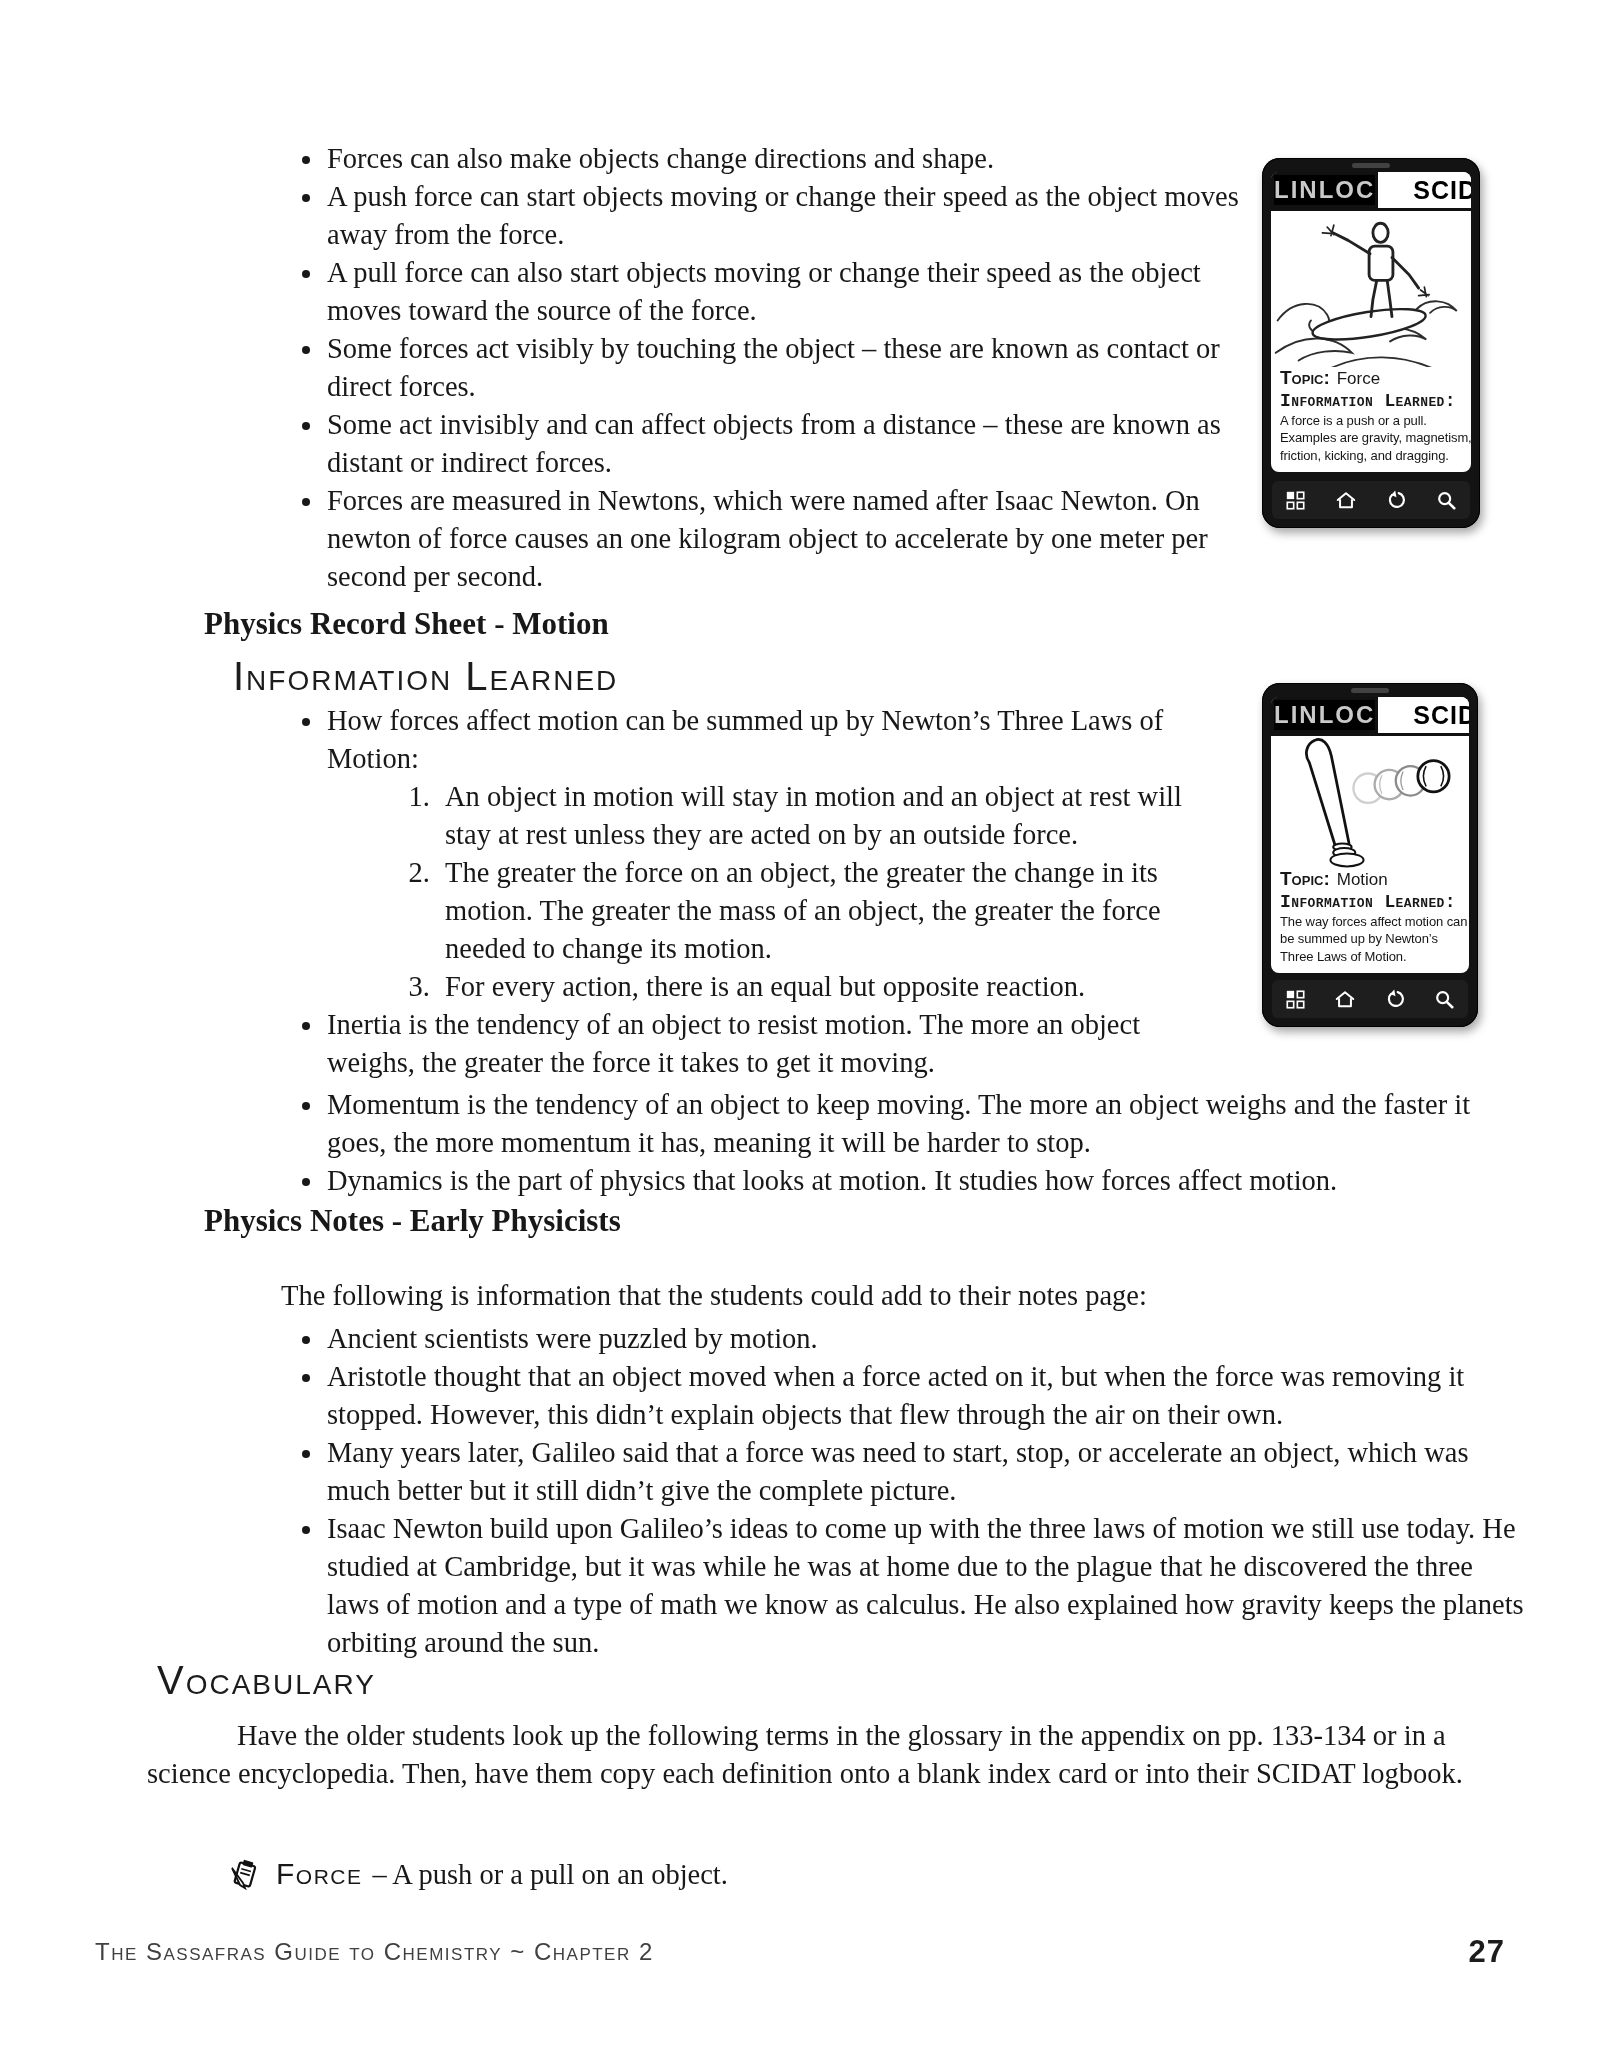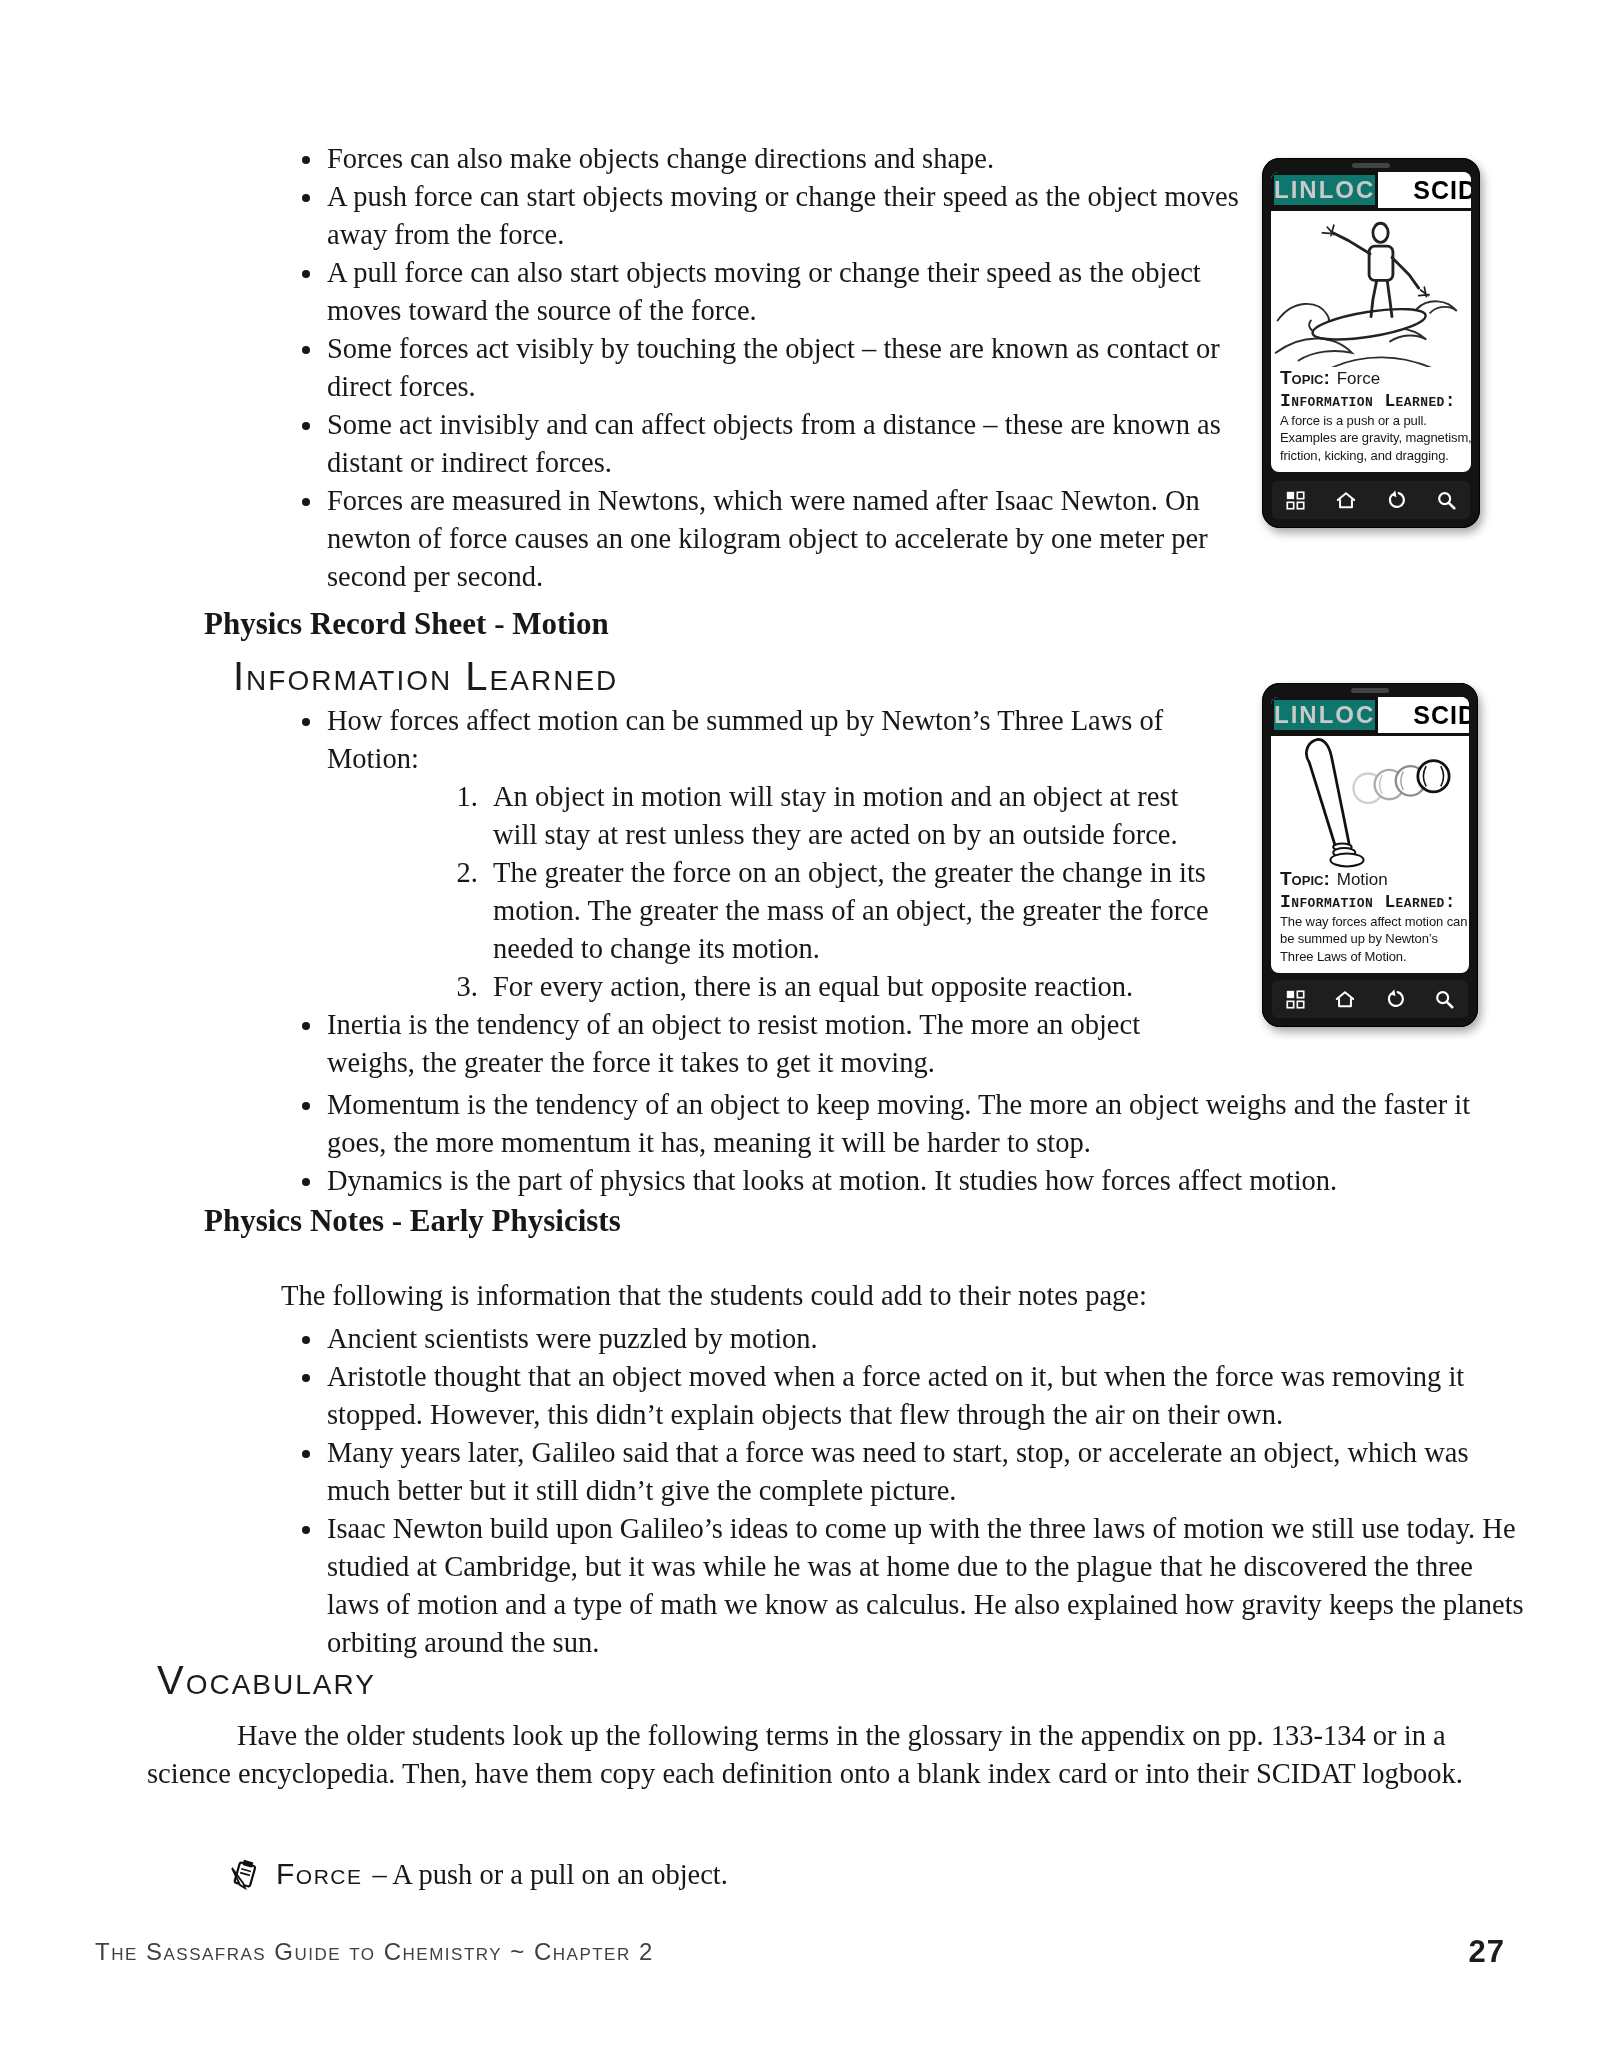--- a/index.html
+++ b/index.html
@@ -5,21 +5,21 @@
   html,body { margin:0; padding:0; background:#ffffff; }
   #page {
     position:relative; width:1600px; height:2070px; background:#ffffff;
     font-family:"Liberation Serif", serif; color:#181818; overflow:hidden;border-radius:26px;
   }
   .abs { position:absolute; }
   .body-text { font-size:28.5px; line-height:38px; }
   ul.blist { list-style:disc outside; margin:0; padding-left:40px; }
   ul.blist > li { padding-left:2px; }
   ol.laws { list-style:decimal outside; margin:0; padding-left:110px; }
-  ol.laws > li { padding-left:8px;margin-left:48px; }
+  ol.laws > li { padding-left:8px; }
   .h-serif { font-family:"Liberation Serif", serif; font-weight:bold; font-size:31px; }
   .sc { font-family:"Liberation Sans", sans-serif; font-variant:small-caps; font-weight:normal; }
   .sc-heading { font-size:40px; letter-spacing:2px; color:#1c1c1c; }
   .intro-par { font-size:28.5px; line-height:38px; }
   .vocab-par { font-size:28.5px; line-height:38px; text-indent:90px; }
   .footer-text { font-size:24px; letter-spacing:1.5px; color:#404040; }
   .page-num { font-size:31px; letter-spacing:1px; color:#1c1c1c; }
 
   
   .phone {
@@ -29,21 +29,21 @@
   .phone .speaker {
     position:absolute; top:5px; left:50%; transform:translateX(-50%);
     width:38px; height:5px; background:#424242; border-radius:3px;
   }
   .phone .screen {
     position:absolute; left:9px; right:9px; top:14px; background:#ffffff;
     border-radius:8px; overflow:hidden; display:flex; flex-direction:column;
   }
   .phone .screen-header { display:flex; height:36px; border-bottom:3px solid #111; flex:0 0 auto; }
   .phone .brand-left {
-    flex:0 0 52%; background:#0f766e; border:3px solid #111; box-sizing:border-box;
+    flex:0 0 52%; background:#000000; border:3px solid #111; box-sizing:border-box;
     color:#c9c9c9; font-family:"Liberation Sans", sans-serif; font-weight:bold;
     font-size:24px; letter-spacing:2px; display:flex; align-items:center; justify-content:center;
   }
   .phone .brand-right {
     flex:1; background:#fff; color:#000; font-family:"Liberation Sans", sans-serif;
     font-weight:bold; font-size:25px; letter-spacing:1px;
     display:flex; align-items:center; justify-content:center;padding-left:35px;
   }
   .phone .figure { flex:1 1 auto; display:flex; align-items:center; justify-content:center; overflow:hidden; }
   .phone .topic-line { padding:0 9px; font-family:"Liberation Sans", sans-serif; flex:0 0 auto; }

